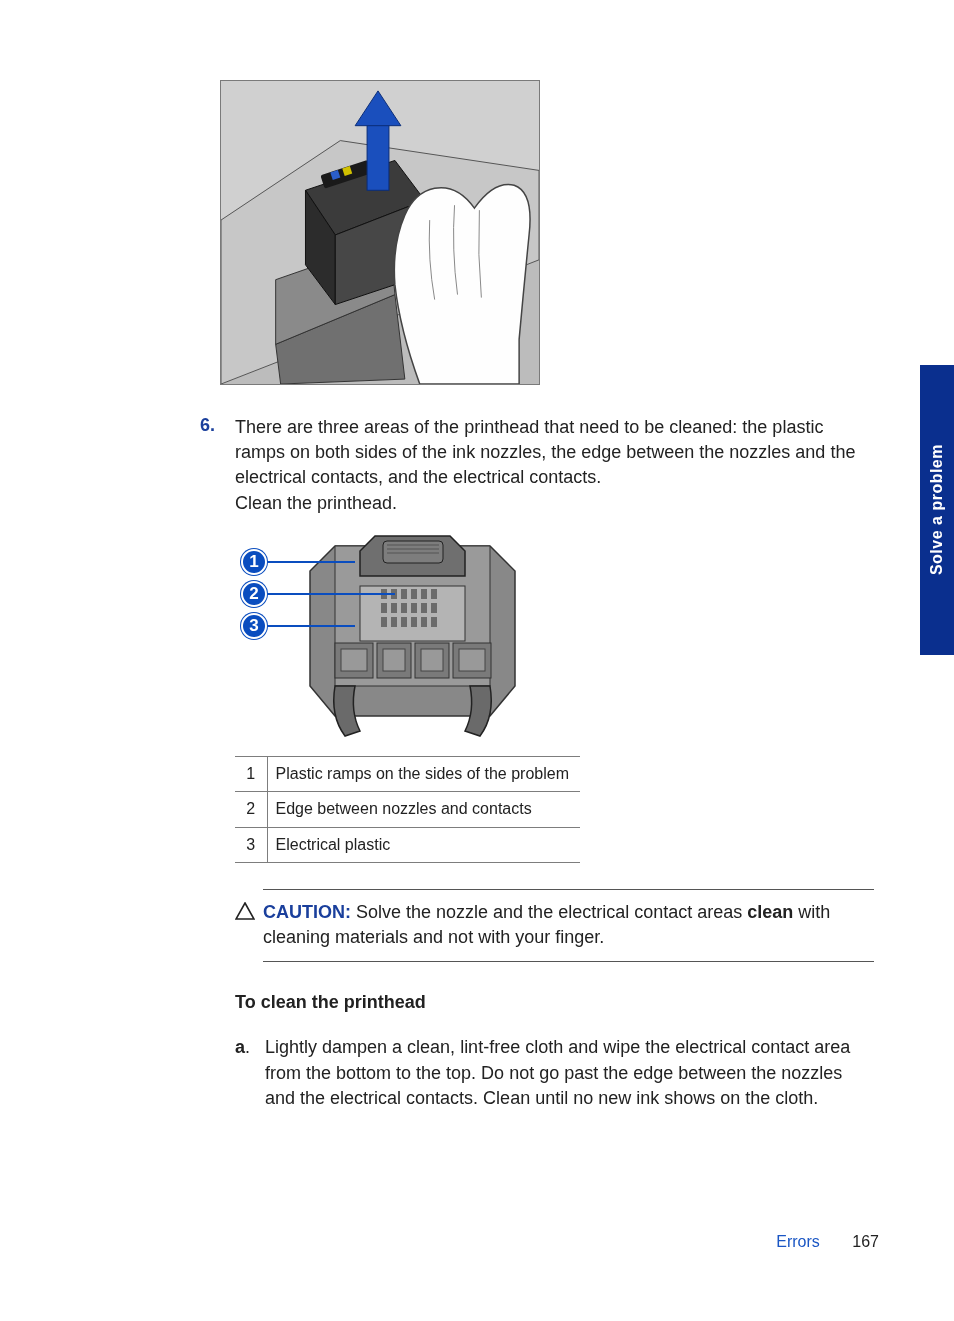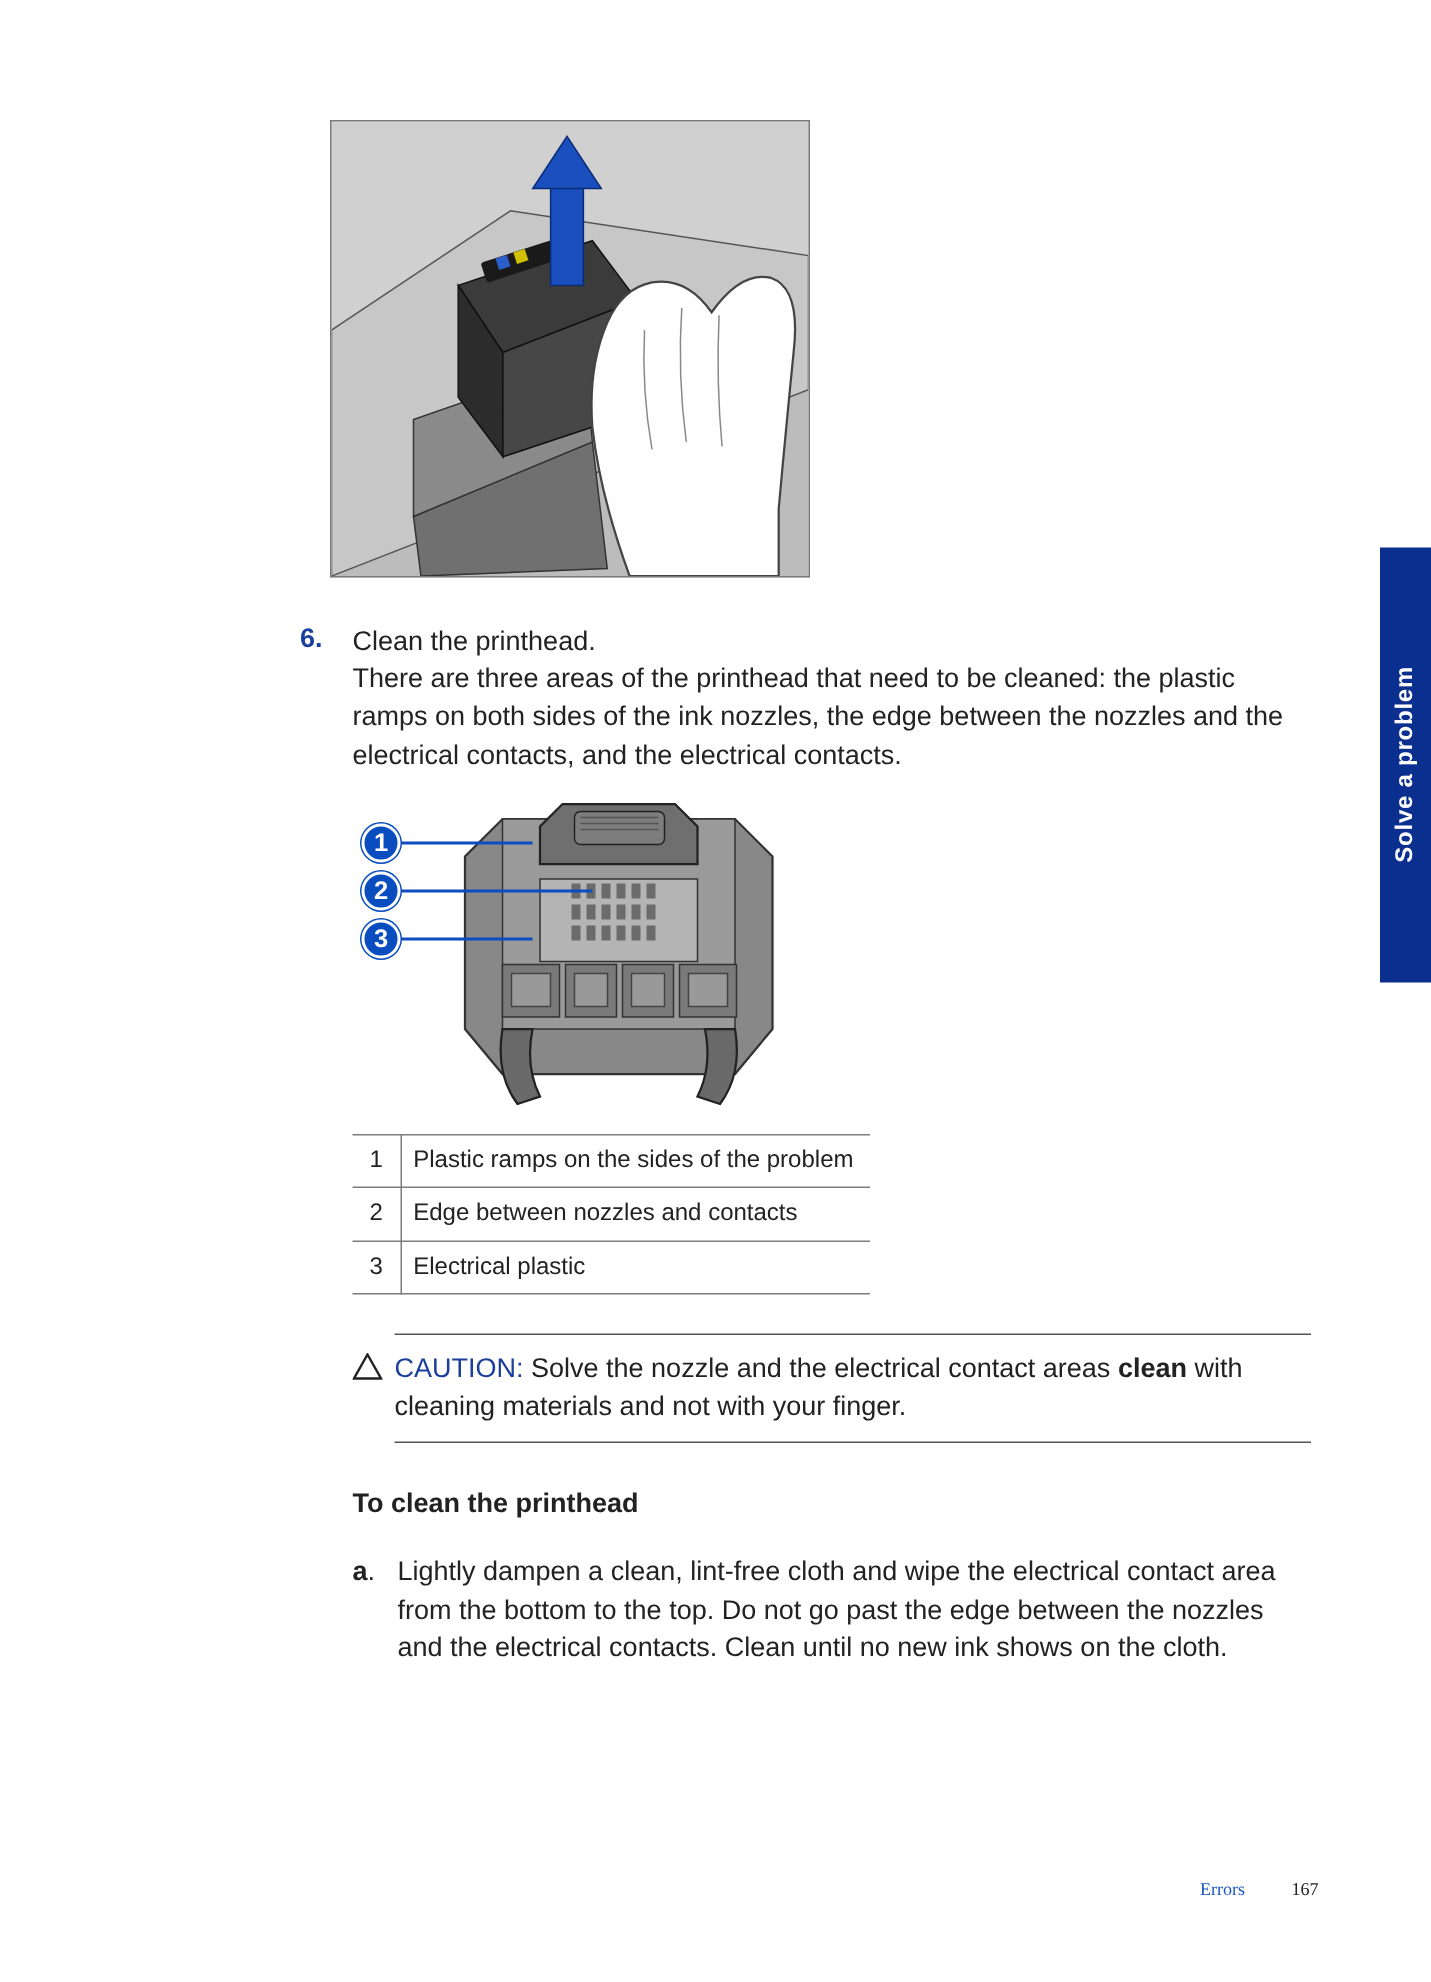--- a/index.html
+++ b/index.html
@@ -117,30 +117,29 @@
     margin-bottom: 28px;
     line-height: 1.4;
   }
   .caution-row { display: flex; align-items: flex-start; margin-left: -28px; }
   .caution-icon {
     width: 22px;
     flex-shrink: 0;
     margin-right: 6px;
     margin-top: 2px;
   }
-  .caution-label { font-weight: normal; color: #1a3f9c; }
+  .caution-label { font-weight: bold; color: #1a3f9c; }
   .subhead { font-weight: bold; margin-bottom: 20px; }
   .substep { display: flex; line-height: 1.4; }
   .substep-lbl { width: 30px; flex-shrink: 0; font-weight: bold; }
   .footer {
     position: absolute;
-    bottom: 54px;
+    bottom: 70px;
     right: 75px;
-    font-size: 12px;
-    font-family: Liberation Serif, serif;
+    font-size: 16px;
   }
   .footer .section { color: #1a56c4; margin-right: 28px; }
 </style>
 </head>
 <body>
 
 <div class="side-tab">
   <span>Solve a problem</span>
 </div>
 
@@ -171,22 +170,22 @@
         <path d="M 200 305 Q 180 250 175 205 Q 172 165 185 135 Q 195 112 215 108 Q 238 104 255 128 Q 275 100 295 105 Q 315 112 310 155 Q 305 205 300 260 L 300 305 Z" fill="#fefefe" stroke="#444" stroke-width="1.5"></path>
         <path d="M 210 140 Q 208 180 215 220" fill="none" stroke="#888" stroke-width="1"></path>
         <path d="M 235 125 Q 232 170 238 215" fill="none" stroke="#888" stroke-width="1"></path>
         <path d="M 260 130 Q 258 175 262 218" fill="none" stroke="#888" stroke-width="1"></path>
       </svg>
     </div>
 
     <div class="step">
       <div class="step-num">6.</div>
       <div class="step-body">
+        <div>There are three areas of the printhead that need to be cleaned: the plastic ramps on both sides of the ink nozzles, the edge between the nozzles and the electrical contacts, and the electrical contacts.</div>
         <div>Clean the printhead.</div>
-        <div>There are three areas of the printhead that need to be cleaned: the plastic ramps on both sides of the ink nozzles, the edge between the nozzles and the electrical contacts, and the electrical contacts.</div>
 
         <div class="fig2">
           <svg width="340" height="215" viewBox="0 0 340 215">
 
             <polygon points="100,15 255,15 280,40 280,155 255,185 100,185 75,155 75,40" fill="#888" stroke="#333" stroke-width="1.5"></polygon>
             <polygon points="100,15 255,15 255,155 100,155" fill="#9a9a9a" stroke="#333" stroke-width="1"></polygon>
 
             <polygon points="140,5 215,5 230,20 230,45 125,45 125,20" fill="#6f6f6f" stroke="#222" stroke-width="1.5"></polygon>
             <rect x="148" y="10" width="60" height="22" rx="4" fill="#7d7d7d" stroke="#222"></rect>
             <line x1="152" y1="14" x2="204" y2="14" stroke="#555"></line>

